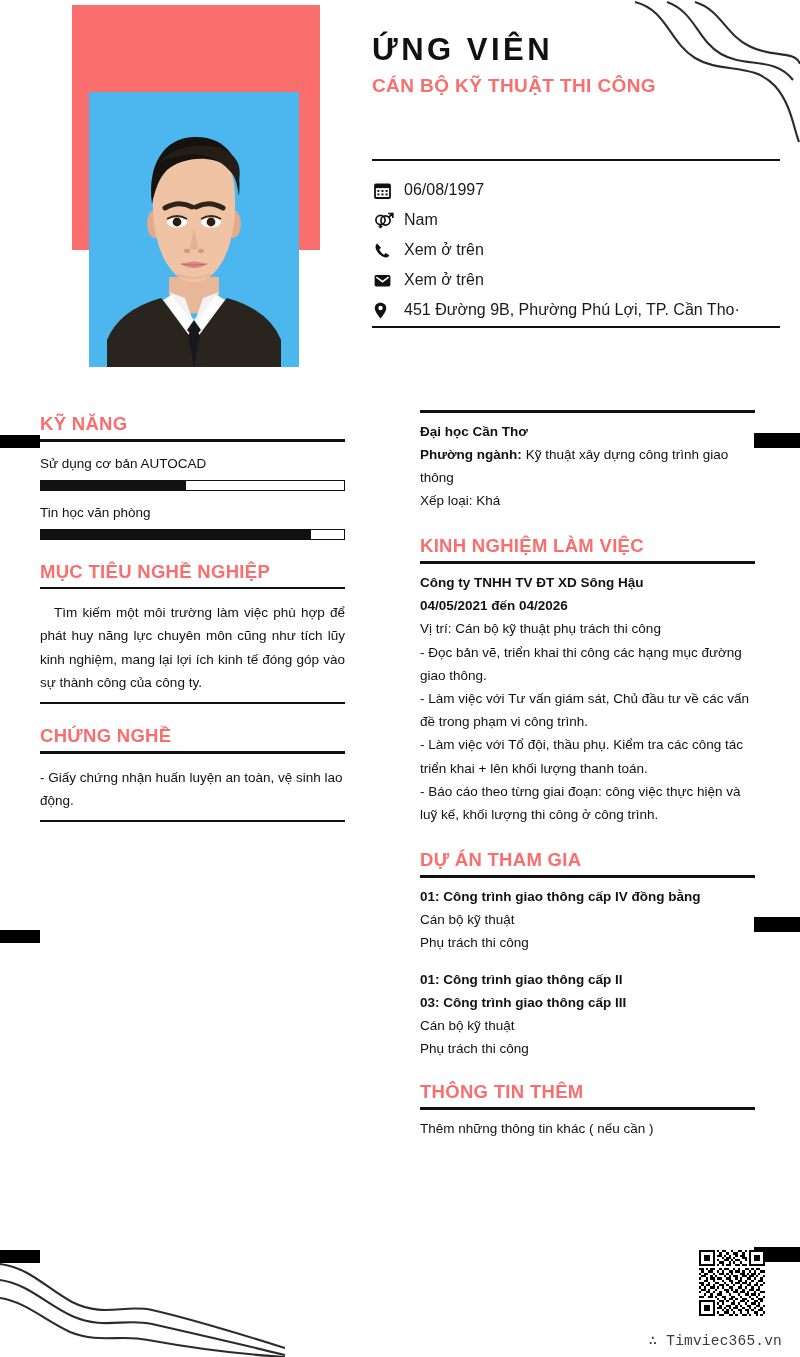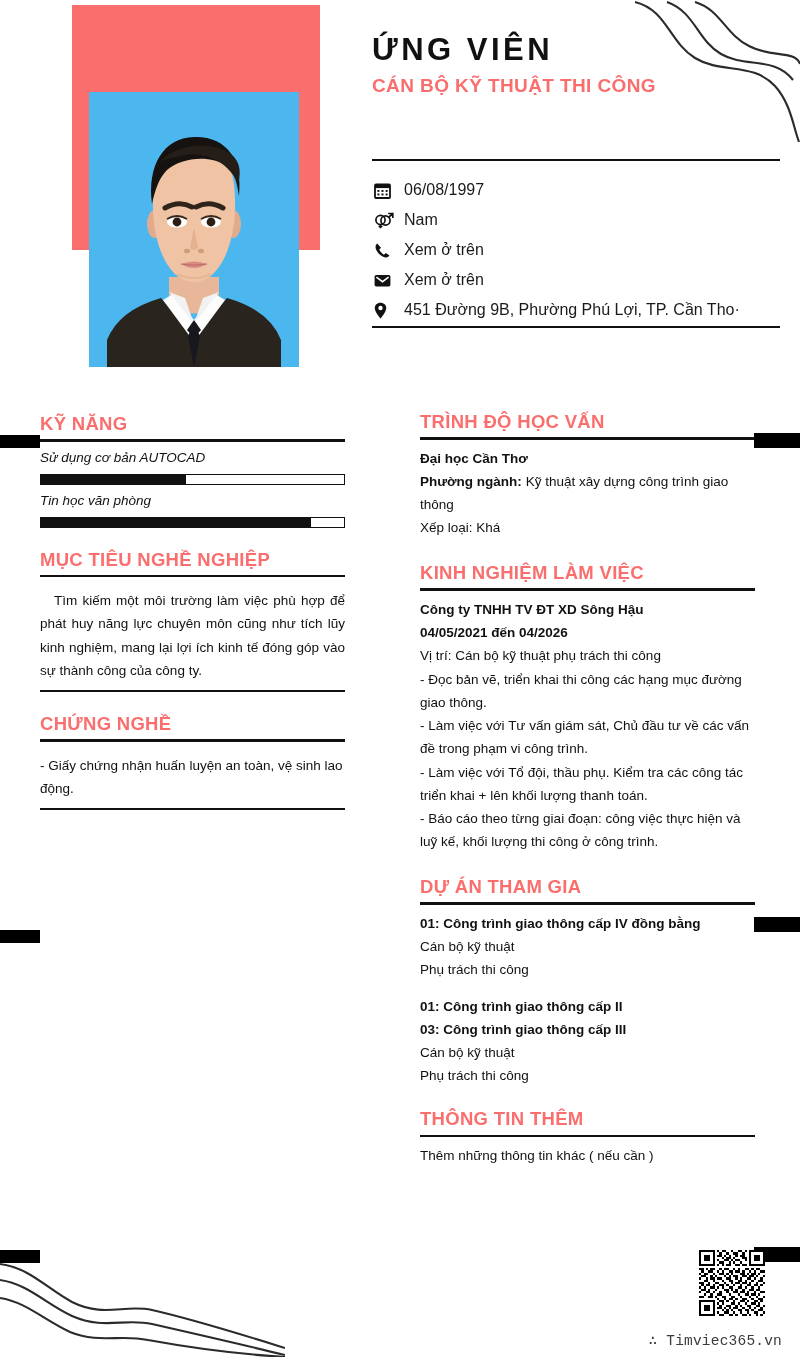--- a/index.html
+++ b/index.html
@@ -59,21 +59,21 @@
   .sec { margin-bottom: 20px; }
 
   .body-txt { font-size: 13.5px; color: #111; line-height: 1.72; }
   .body-txt.just { text-align: justify; }
   .ind { text-indent: 14px; }
   .bold { font-weight: bold; }
 
   .blk-rule { height: 2px; background: #111; width: 100%; margin-top: 8px; }
 
   
-  .skill { margin-top: 8px; font-style: italic; }
+  .skill { margin-top: 14px; }
   .skill-name { font-size: 13.5px; color: #111; margin-bottom: 9px; }
   .bar { height: 11px; border: 1.5px solid #111; background: #fff; position: relative; }
   .bar-fill { position: absolute; left: 0; top: 0; bottom: 0; background: #111; }
 
   .pad-t { padding-top: 12px; }
   .pad-t-s { padding-top: 7px; }
   .gap { height: 13px; }
 
   
   .qr { position: absolute; left: 696px; top: 1250px; width: 72px; height: 66px; }
@@ -251,21 +251,20 @@
       <div class="sec-title" style="color:#fa6e6e">CHỨNG NGHỀ</div>
       <div class="sec-rule"></div>
       <div class="body-txt pad-t">- Giấy chứng nhận huấn luyện an toàn, vệ sinh lao động.</div>
       <div class="blk-rule"></div>
     </div>
   </div>
 
   <div class="col-right">
 
     <div class="sec">
-      <div class="sec-title" style="color:#fa6e6e">TRÌNH ĐỘ HỌC VẤN</div>
       <div class="sec-rule"></div>
       <div class="body-txt pad-t-s">
         <div class="bold">Đại học Cần Thơ</div>
         <div class="just">
           <span class="bold">Phường ngành:</span>
           <span>Kỹ thuật xây dựng công trình giao thông</span>
         </div>
         <div>Xếp loại: Khá</div>
       </div>
     </div>

